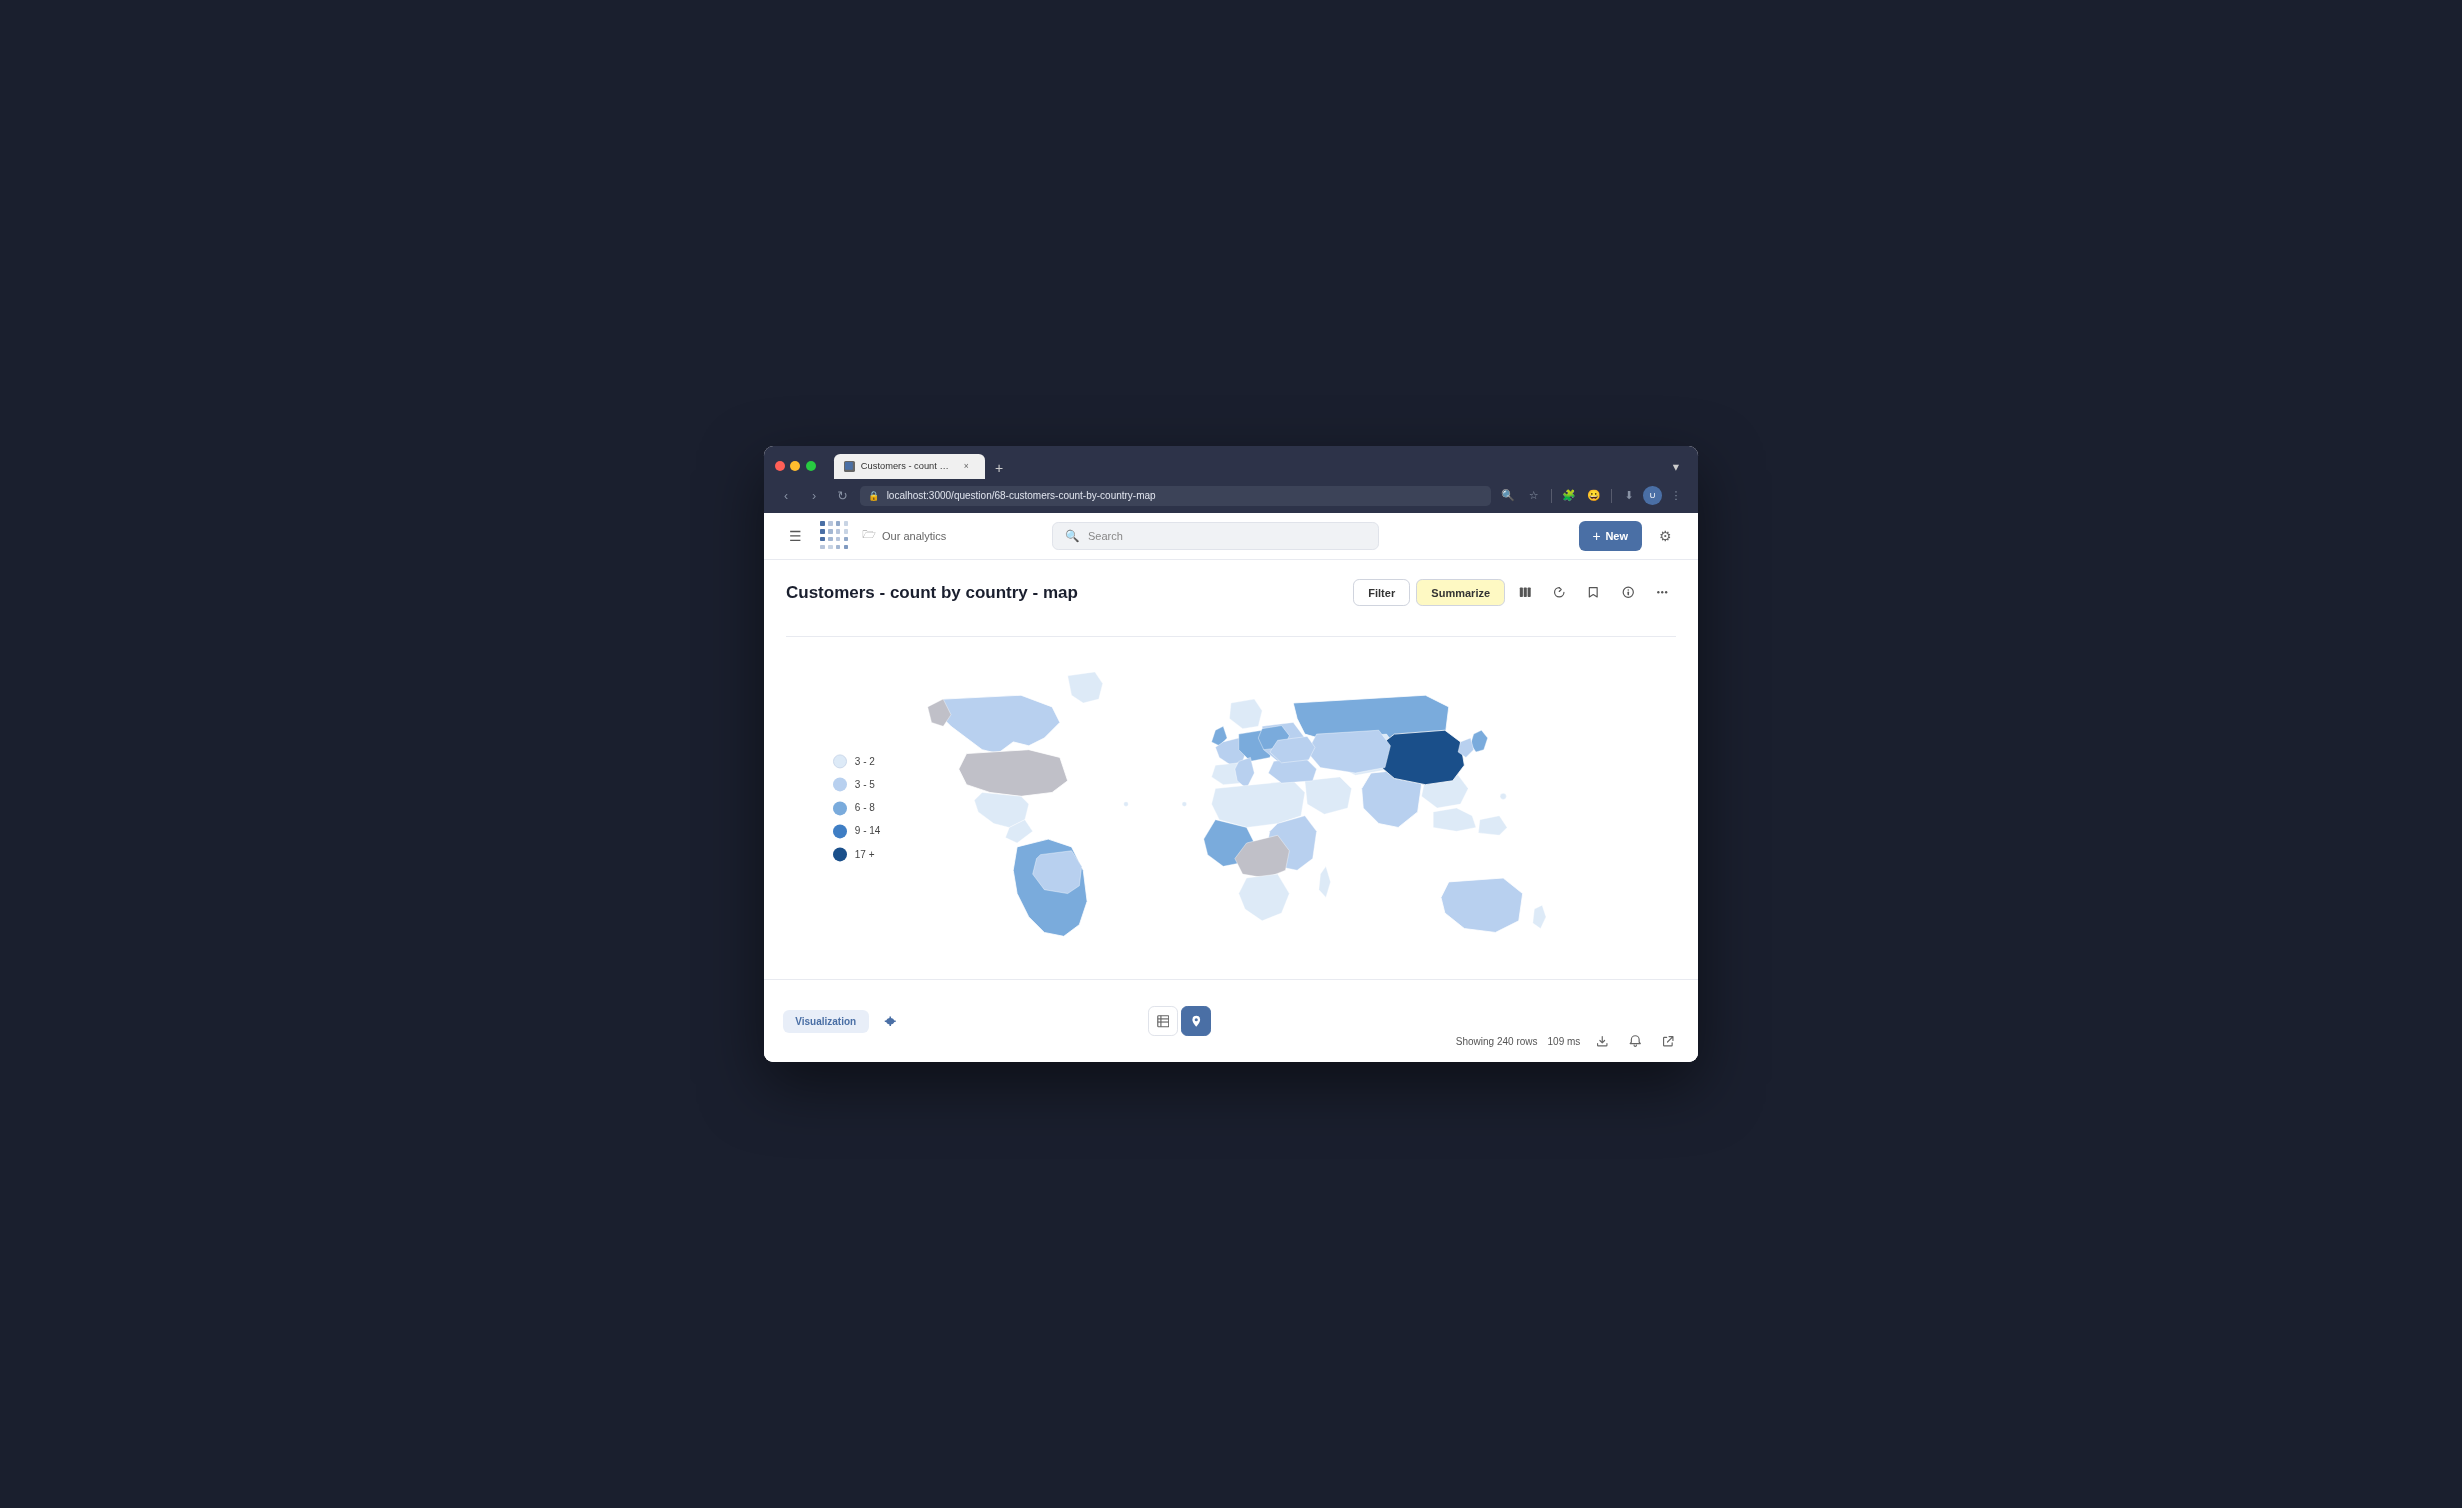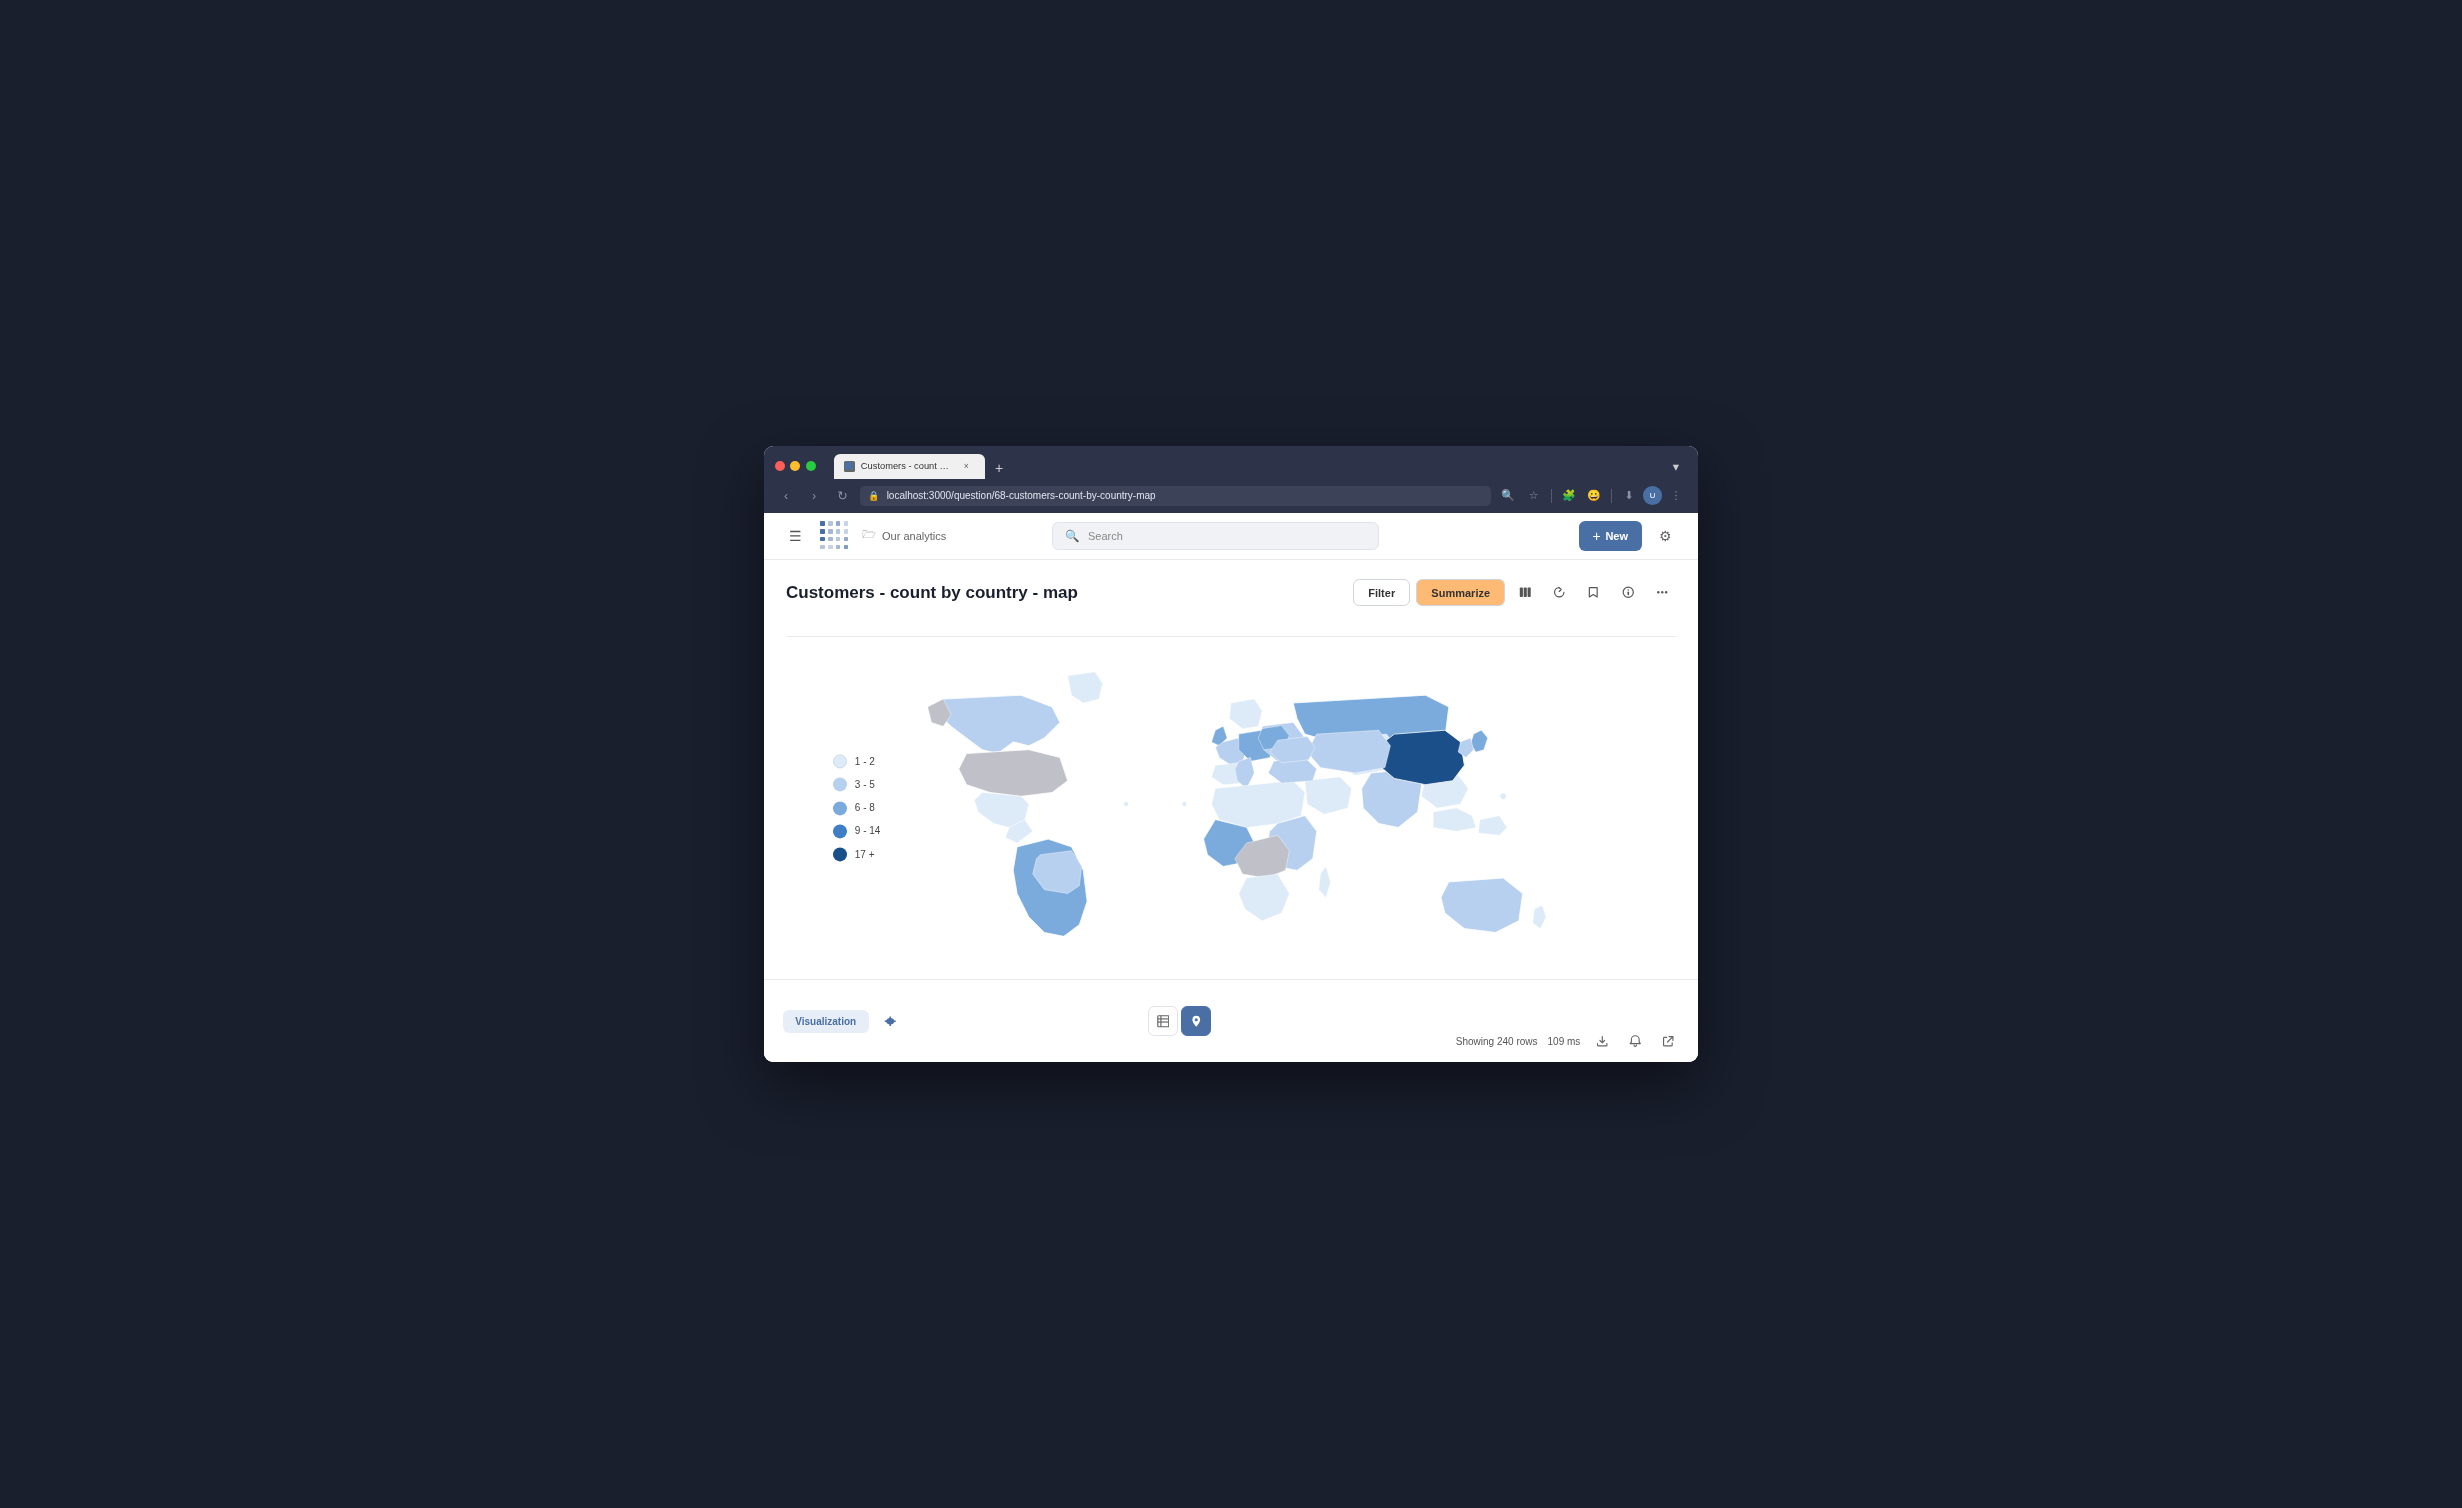--- a/index.html
+++ b/index.html
@@ -348,21 +348,21 @@
       font-size: 11px;
       font-weight: 600;
       color: #333;
       cursor: pointer;
     }
 
     .btn-summarize {
       padding: 6.2px 14px;
       border: 0.8px solid #d0d4de;
       border-radius: 6.2px;
-      background: #fdba74;
+      background: #fef9c3;
       font-size: 11px;
       font-weight: 600;
       color: #333;
       cursor: pointer;
     }
 
     .icon-btn {
       width: 28px;
       height: 28px;
       display: flex;
@@ -634,21 +634,21 @@
                 <circle cx="13" cy="8" r="1.5"></circle>
               </svg>
           </div>
         </div>
       </div>
 
       <div class="map-section">
         <div class="legend">
           <div class="legend-item">
             <div class="legend-dot" style="background:#ddeaf7; border: 0.8px solid #ccd9eb;"></div>
-            <span>1 - 2</span>
+            <span>3 - 2</span>
           </div>
           <div class="legend-item">
             <div class="legend-dot" style="background:#b8d0ef;"></div>
             <span>3 - 5</span>
           </div>
           <div class="legend-item">
             <div class="legend-dot" style="background:#7aabdc;"></div>
             <span>6 - 8</span>
           </div>
           <div class="legend-item">

